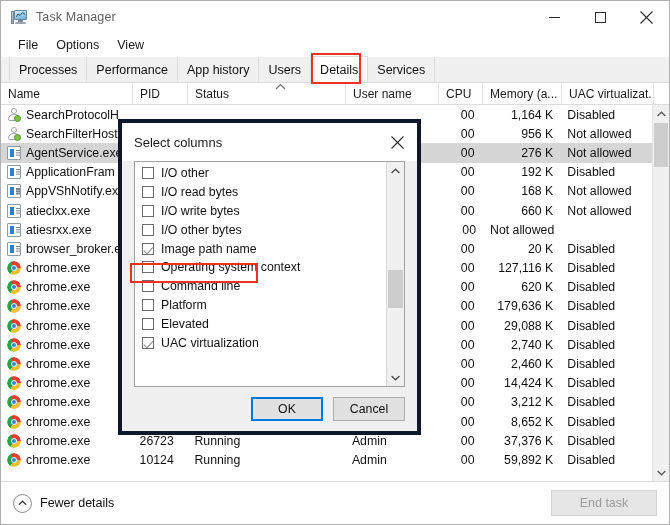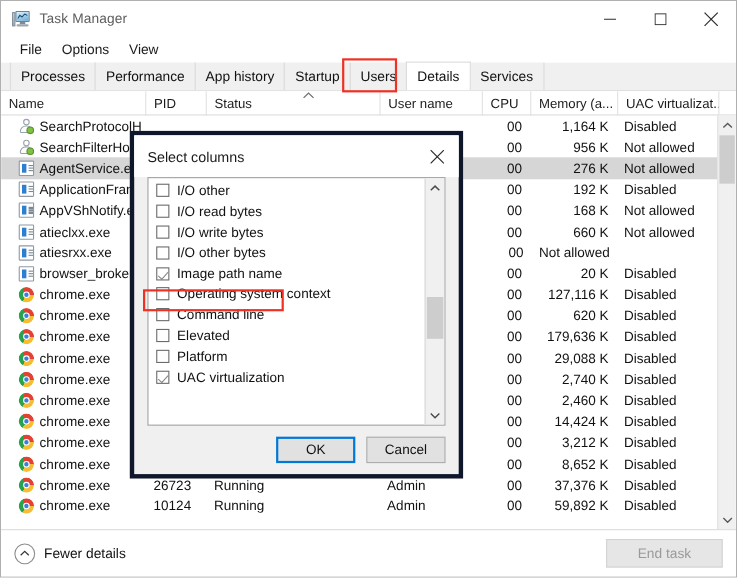--- a/index.html
+++ b/index.html
@@ -113,21 +113,21 @@
   }
   .row{
     height:19.2px;display:flex;align-items:center;font-size:12.3px;color:#111;
     box-sizing:border-box;
   }
   .row.sel{background:#d6d6d6;}
   .cell{
     box-sizing:border-box;padding:0 7px;white-space:nowrap;overflow:hidden;
     display:flex;align-items:center;height:100%;
   }
-  .cell.name{padding-left:16px;gap:5px;}
+  .cell.name{padding-left:6px;gap:5px;}
   .cell.right{justify-content:flex-end;}
 
   
   .picon{width:14px;height:14px;flex:0 0 14px;position:relative;}
   .ic-user:before{
     content:"";position:absolute;left:4px;top:0px;width:6px;height:6px;border-radius:50%;
     background:#fdfdfd;border:1.3px solid #9aa3ab;box-sizing:border-box;
   }
   .ic-user:after{
     content:"";position:absolute;left:1px;top:6px;width:12px;height:7px;
@@ -283,21 +283,20 @@
   <div class="menubar">
     <div class="menuitem">File</div>
     <div class="menuitem">Options</div>
     <div class="menuitem">View</div>
   </div>
 
   <div class="tabstrip">
     <div class="tab">Processes</div>
     <div class="tab">Performance</div>
     <div class="tab">App history</div>
-    <div class="tab">Startup</div>
     <div class="tab">Users</div>
     <div class="tab active">Details</div>
     <div class="tab">Services</div>
     <div class="tab-gap"></div>
   </div>
 
   <div class="tablewrap">
 
     <div class="thead">
       <div class="th" style="width:132px">Name</div>
@@ -646,25 +645,25 @@
             <div class="litem">
               <span class="cbx"></span>
               <span>Operating system context</span>
             </div>
             <div class="litem">
               <span class="cbx"></span>
               <span>Command line</span>
             </div>
             <div class="litem">
               <span class="cbx"></span>
+              <span>Platform</span>
+            </div>
+            <div class="litem">
+              <span class="cbx"></span>
               <span>Elevated</span>
-            </div>
-            <div class="litem">
-              <span class="cbx"></span>
-              <span>Platform</span>
             </div>
             <div class="litem">
               <span class="cbx on"></span>
               <span>UAC virtualization</span>
             </div>
             <div class="litem"></div>
           </div>
         <div class="lb-scroll">
           <div class="lb-arrow">
             <svg width="9" height="6" viewBox="0 0 9 6">

